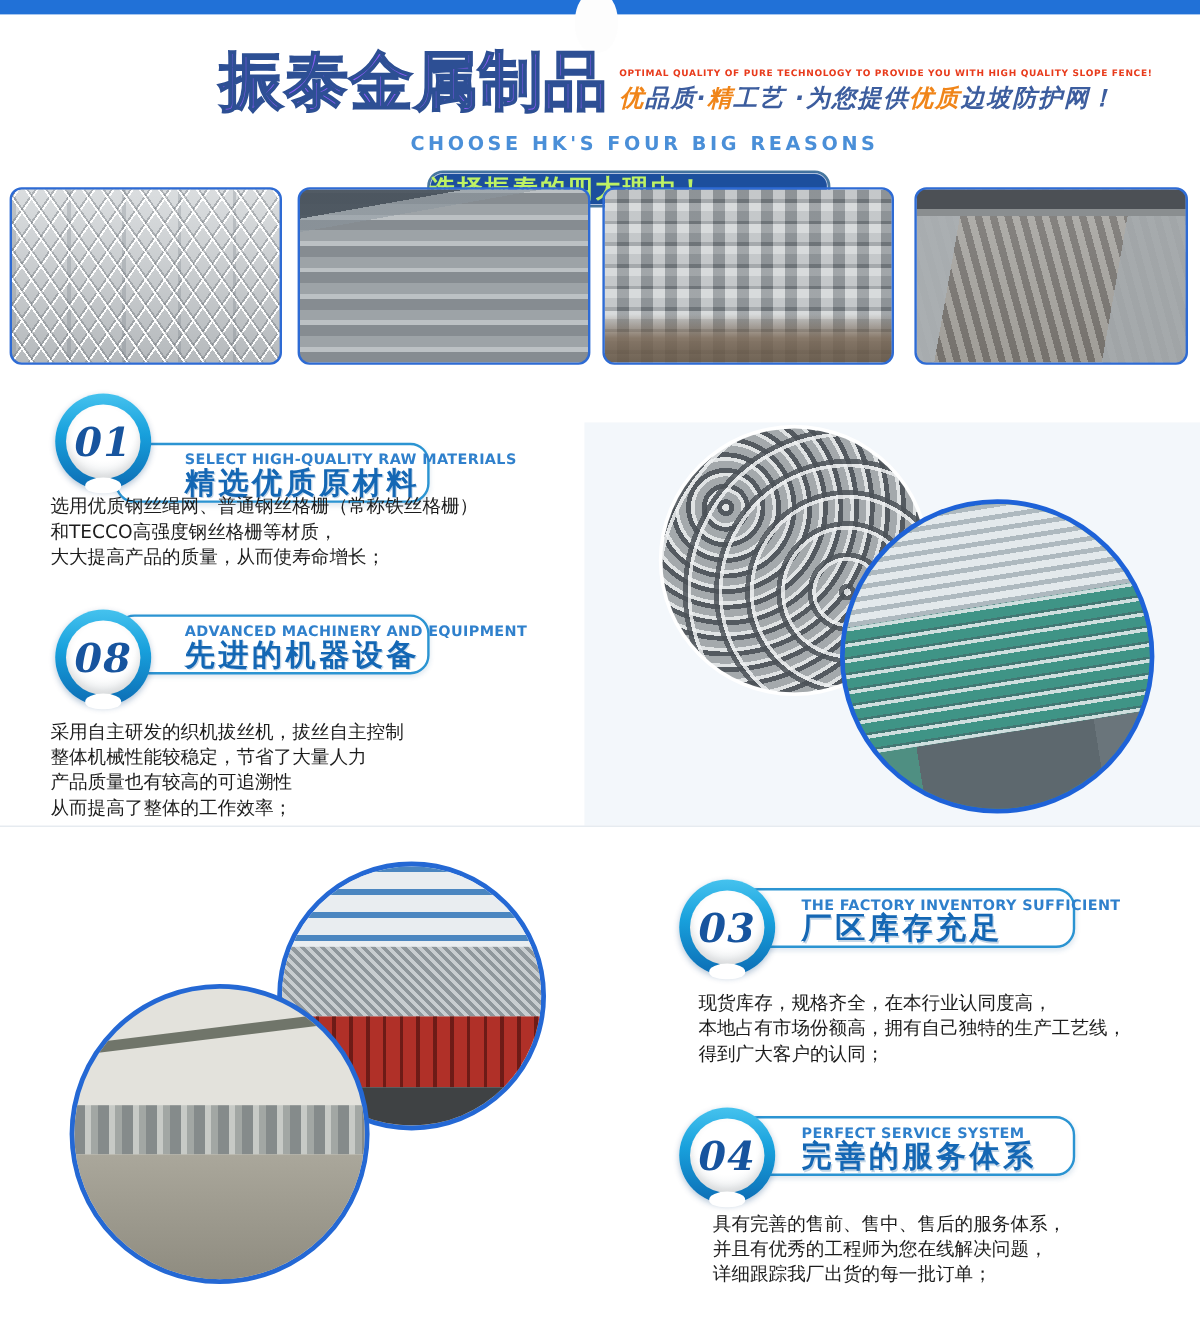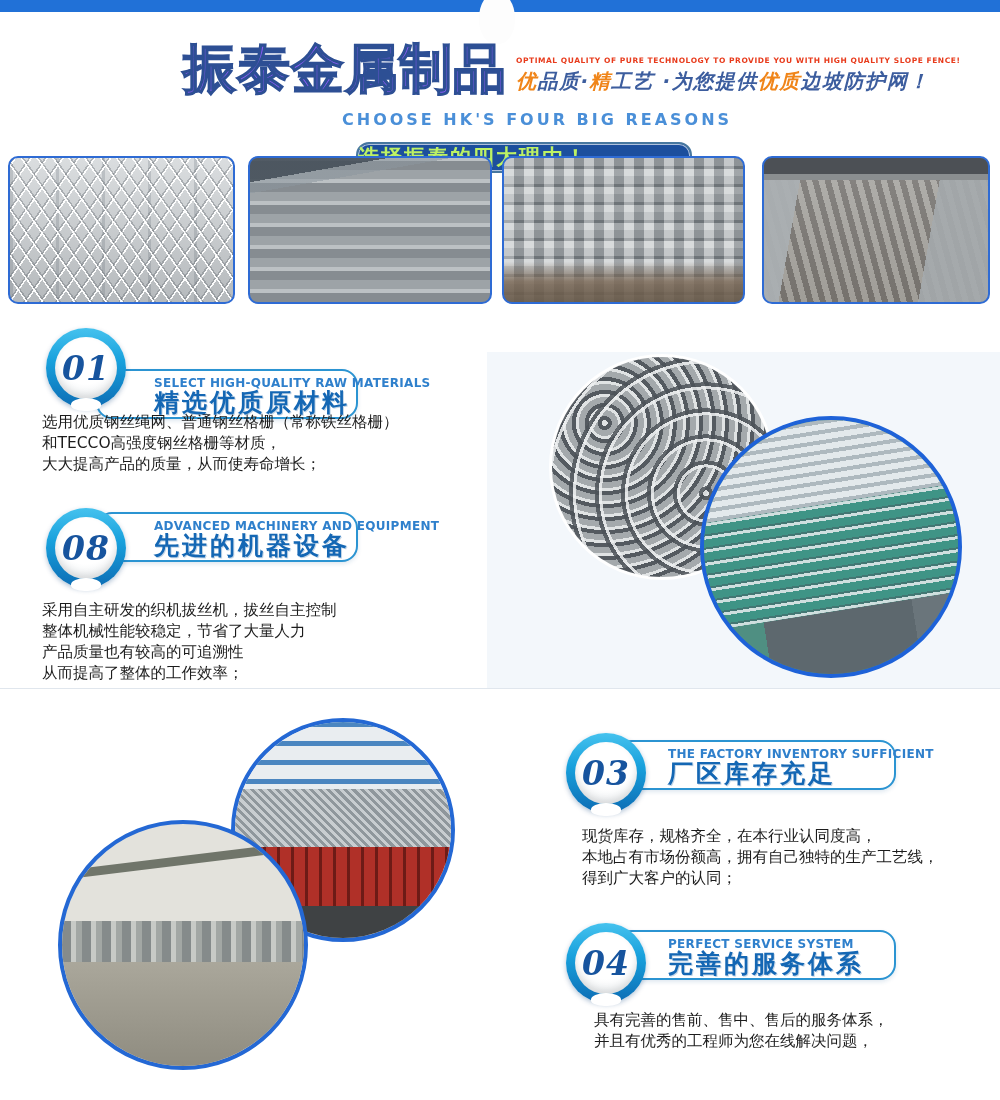--- a/index.html
+++ b/index.html
@@ -213,15 +213,16 @@
     <div class="ttl">完善的服务体系</div>
   </div>
   <div class="badge b4">
     <div class="ball">
         <span class="num">04</span>
       </div>
   </div>
   <div class="body-text t4">
     <div>具有完善的售前、售中、售后的服务体系，</div>
     <div>并且有优秀的工程师为您在线解决问题，</div>
+    <div>详细跟踪我厂出货的每一批订单；</div>
   </div>
 
 </div>
 
 </body></html>

